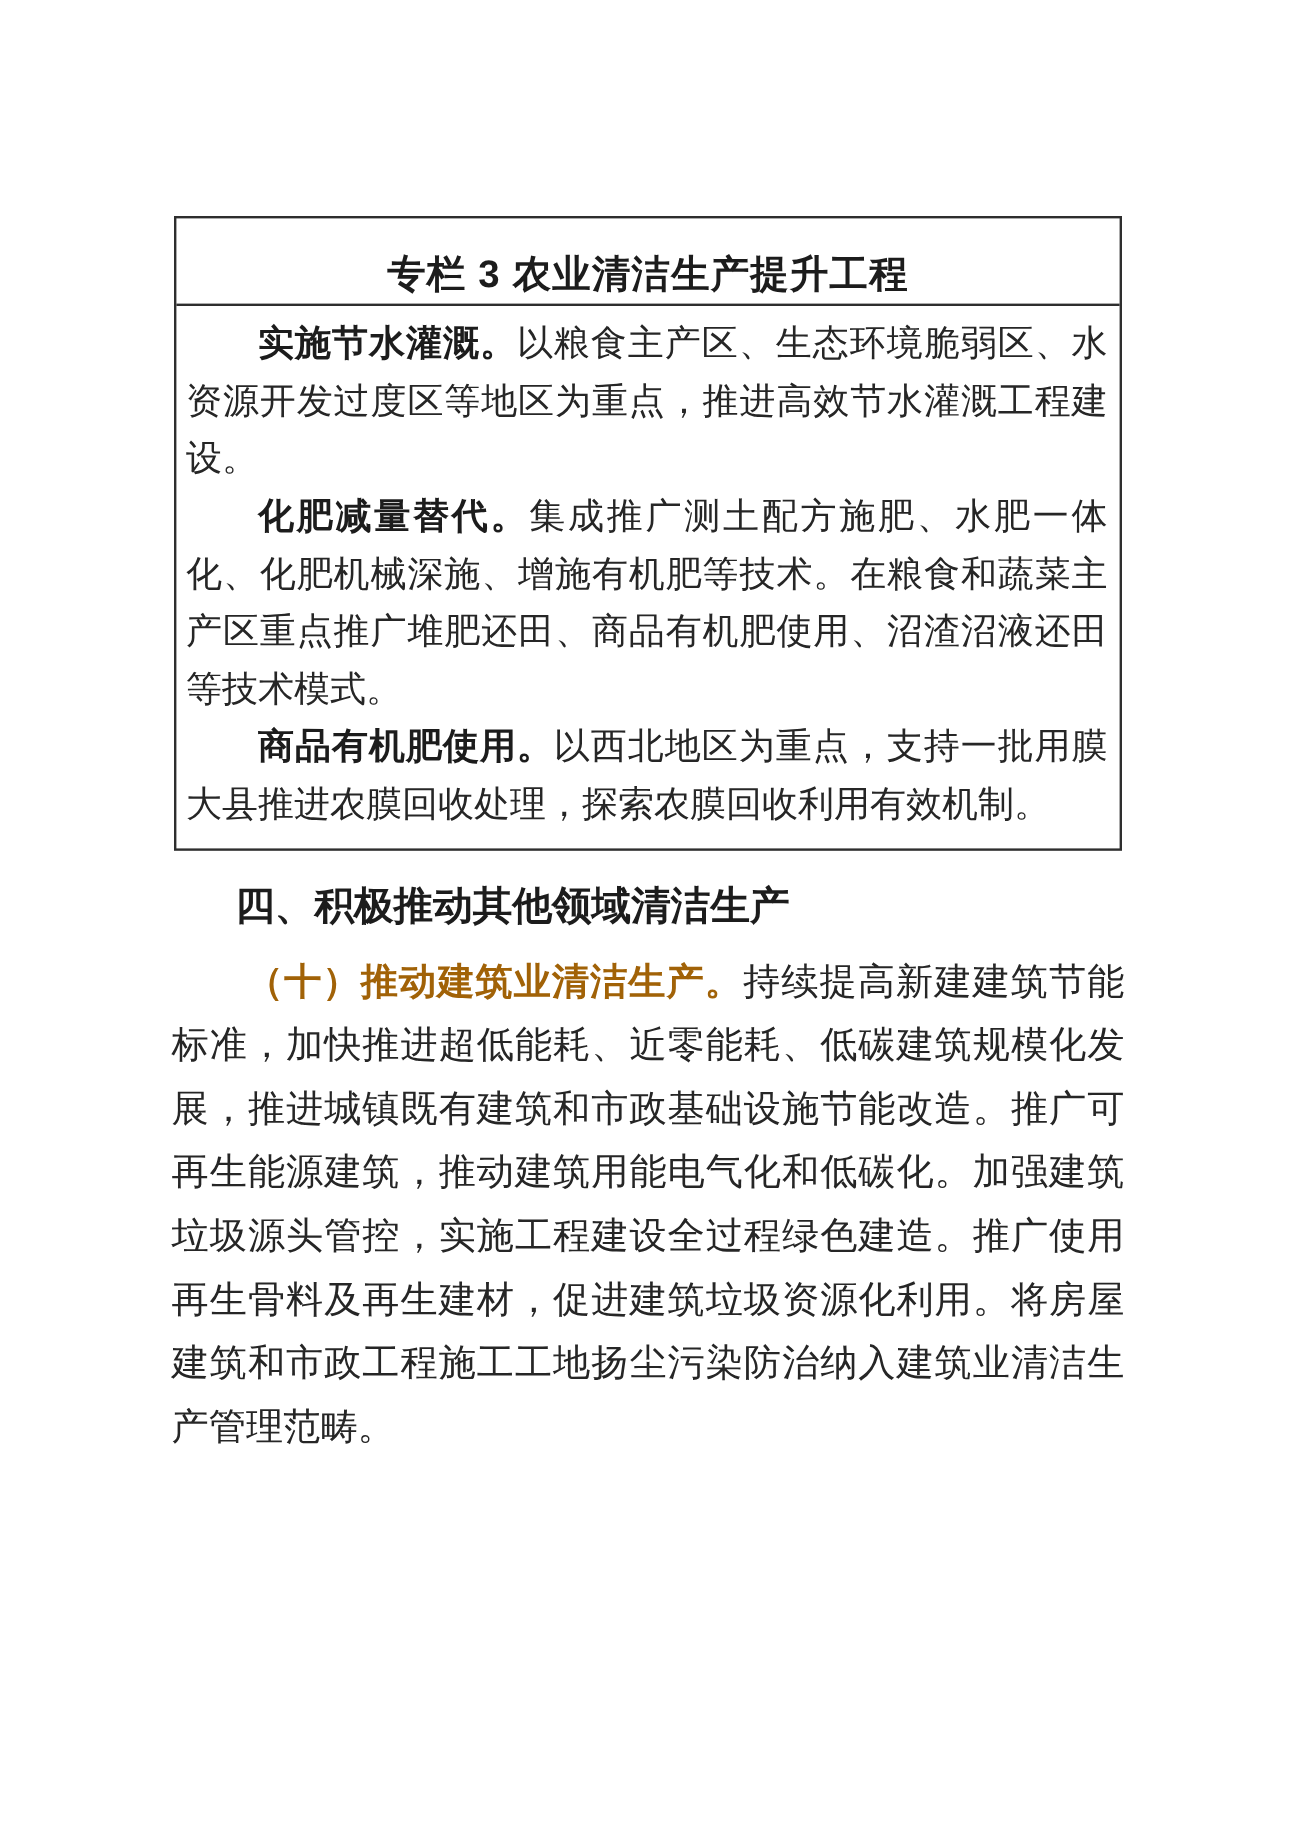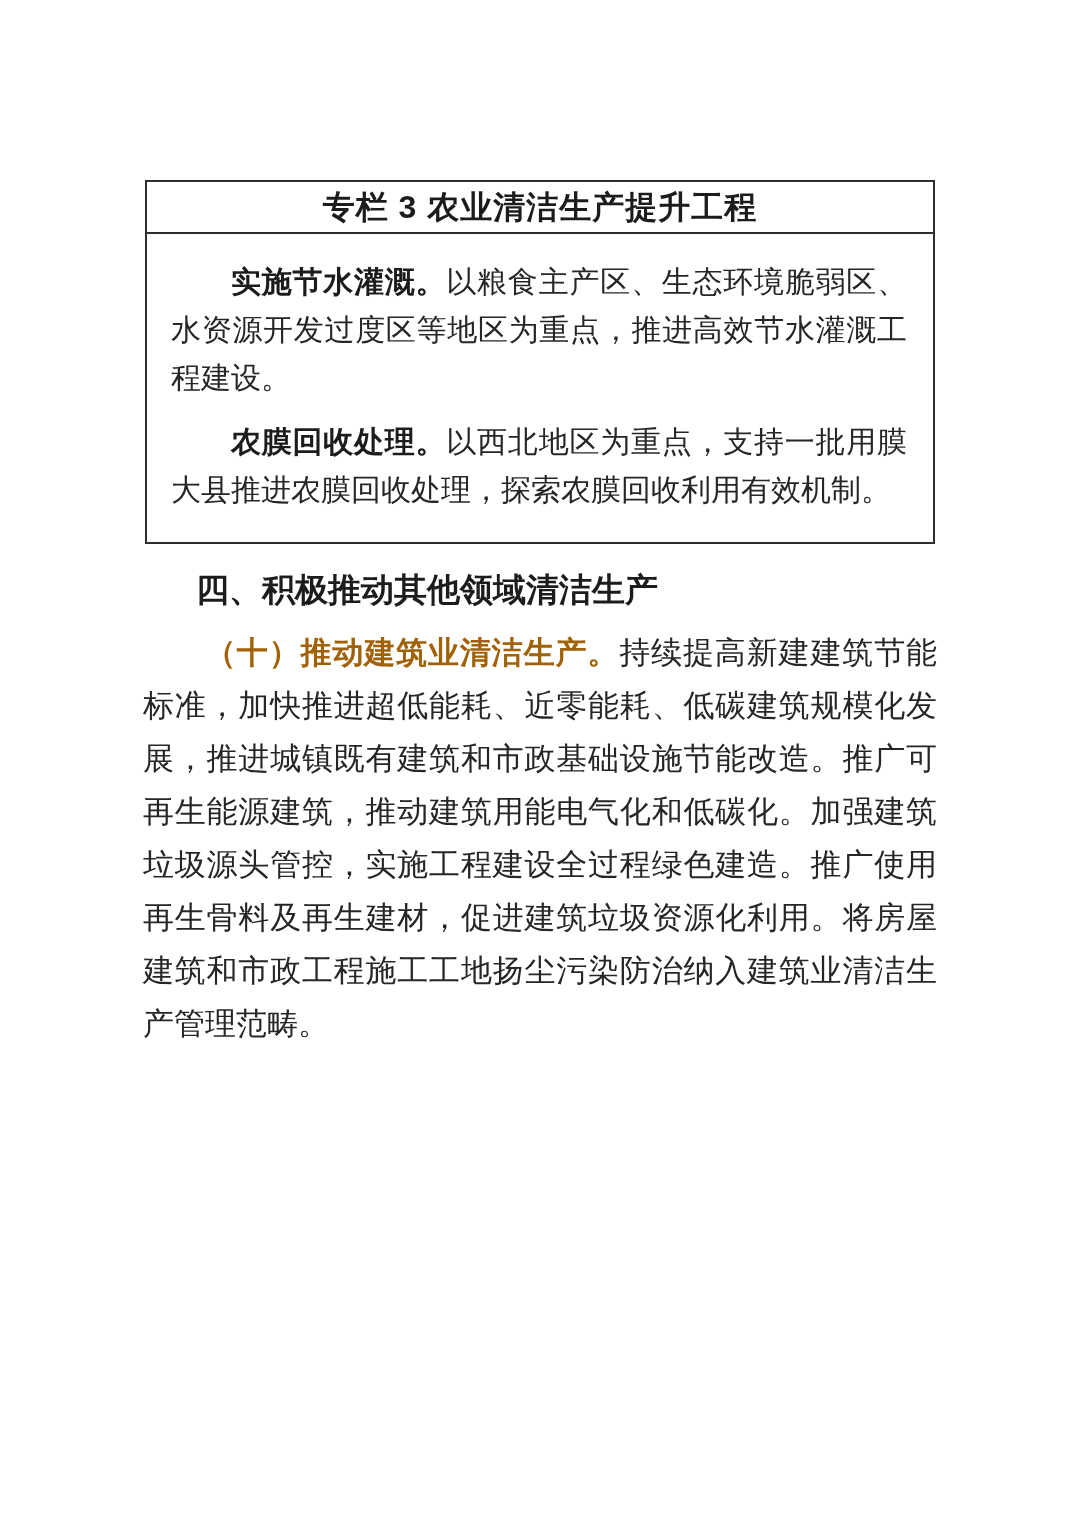--- a/index.html
+++ b/index.html
@@ -29,26 +29,27 @@
   }
   .panel-title {
     text-align: center;
     font-family: "Liberation Sans", "DejaVu Sans", sans-serif;
     font-weight: 700;
     font-size: 32px;
     line-height: 50px;
     border-bottom: 2px solid #2e2e2e;
     color: #1c1c1c;
     letter-spacing: 1px;
+    margin-top: 21px;
   }
   .panel-body {
     padding: 8px 10px 12px 8px;
   }
   .panel-body p {
-    margin: 16px;
+    margin: 0;
     font-size: 30px;
     line-height: 48px;
     text-align: justify;
     text-justify: inter-ideograph;
     text-indent: 2em;
     color: #262626;
   }
   .panel-body p b {
     font-weight: 700;
     color: #1c1c1c;
@@ -79,21 +80,22 @@
 </style>
 </head>
 <body>
 
 <div class="doc">
 
   <div class="panel">
     <div class="panel-title">专栏 3  农业清洁生产提升工程</div>
     <div class="panel-body">
       <p><b>实施节水灌溉。</b><span>以粮食主产区、生态环境脆弱区、水资源开发过度区等地区为重点，推进高效节水灌溉工程建设。</span></p>
-      <p><b>农膜回收处理。</b><span>以西北地区为重点，支持一批用膜大县推进农膜回收处理，探索农膜回收利用有效机制。</span></p>
+      <p><b>化肥减量替代。</b><span>集成推广测土配方施肥、水肥一体化、化肥机械深施、增施有机肥等技术。在粮食和蔬菜主产区重点推广堆肥还田、商品有机肥使用、沼渣沼液还田等技术模式。</span></p>
+      <p><b>商品有机肥使用。</b><span>以西北地区为重点，支持一批用膜大县推进农膜回收处理，探索农膜回收利用有效机制。</span></p>
     </div>
   </div>
 
   <h2 class="section-heading">四、积极推动其他领域清洁生产</h2>
 
   <p class="body-para"><b>（十）推动建筑业清洁生产。</b><span>持续提高新建建筑节能标准，加快推进超低能耗、近零能耗、低碳建筑规模化发展，推进城镇既有建筑和市政基础设施节能改造。推广可再生能源建筑，推动建筑用能电气化和低碳化。加强建筑垃圾源头管控，实施工程建设全过程绿色建造。推广使用再生骨料及再生建材，促进建筑垃圾资源化利用。将房屋建筑和市政工程施工工地扬尘污染防治纳入建筑业清洁生产管理范畴。</span></p>
 
 </div>
 
 </body></html>

